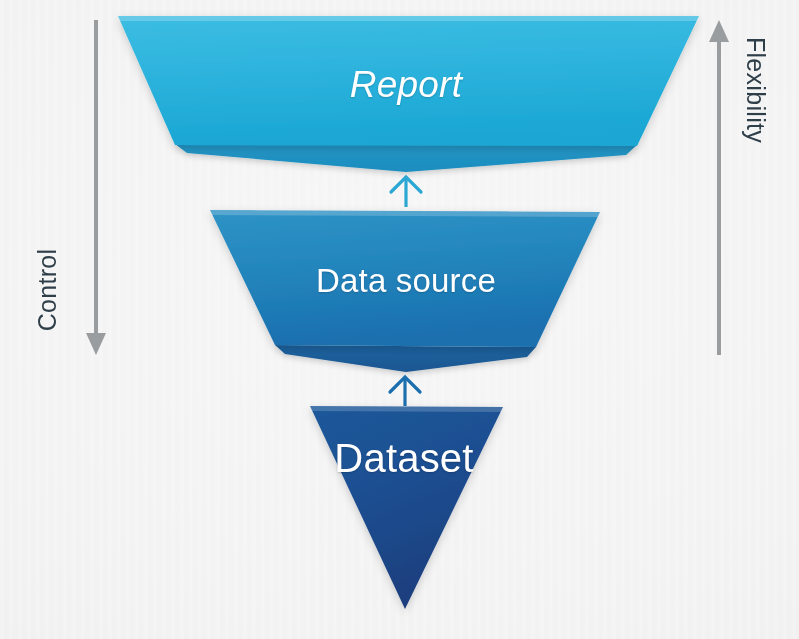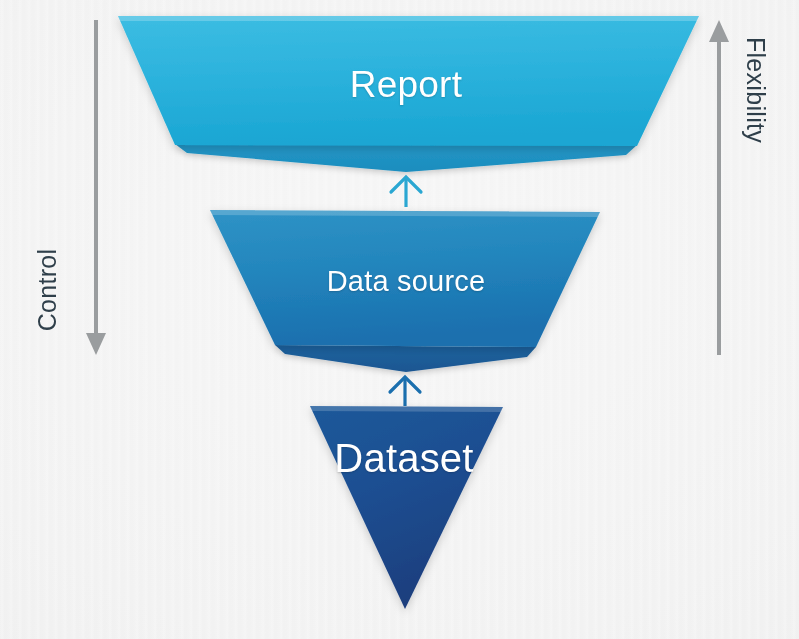--- a/index.html
+++ b/index.html
@@ -51,22 +51,22 @@
     color: #ffffff;
     font-weight: 400;
     letter-spacing: .2px;
     text-align: center;
     white-space: nowrap;
     transform: translate(-50%, -50%);
     text-shadow: 0 1px 2px rgba(0,0,0,.18);
     pointer-events: none;
   }
 
-  #label-report      { left: 406px; top: 85px;  font-size: 37px; }
-  #label-datasource  { left: 406px; top: 281px; font-size: 29px; }
+  #label-report      { left: 406px; top: 85px;  font-size: 37px; font-style: italic; }
+  #label-datasource  { left: 406px; top: 281px; font-size: 33px; }
   #label-dataset     { left: 404px; top: 458px; font-size: 40px; }
 
   .axis-label {
     position: absolute;
     color: #2f3f4a;
     font-size: 25px;
     letter-spacing: .3px;
     white-space: nowrap;
     pointer-events: none;
   }

